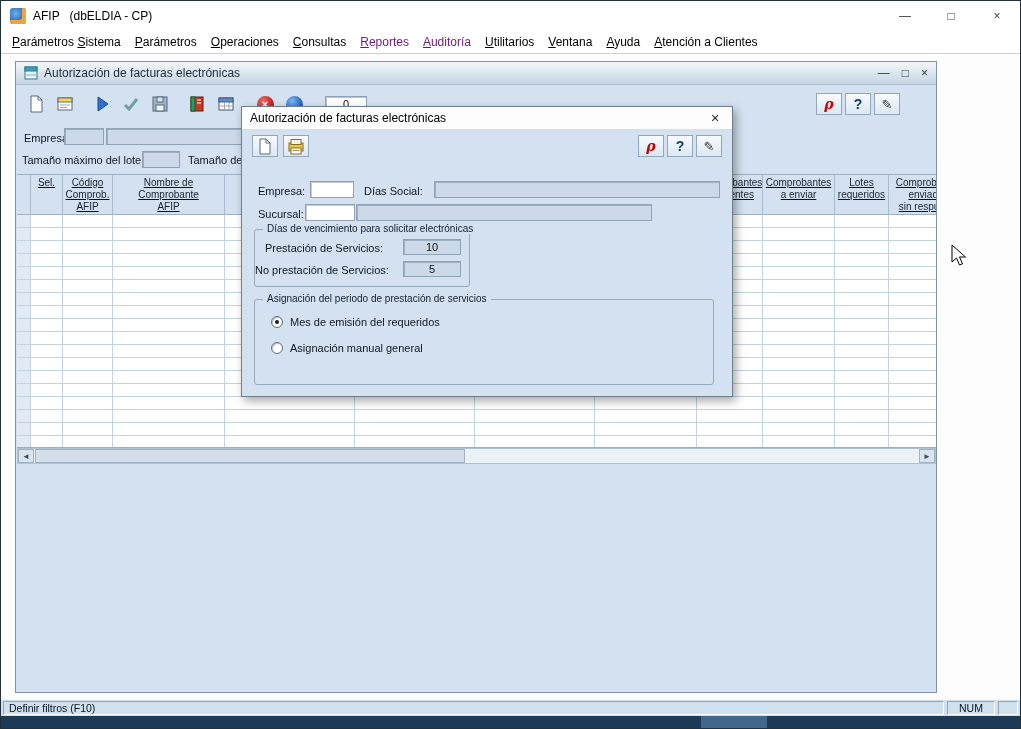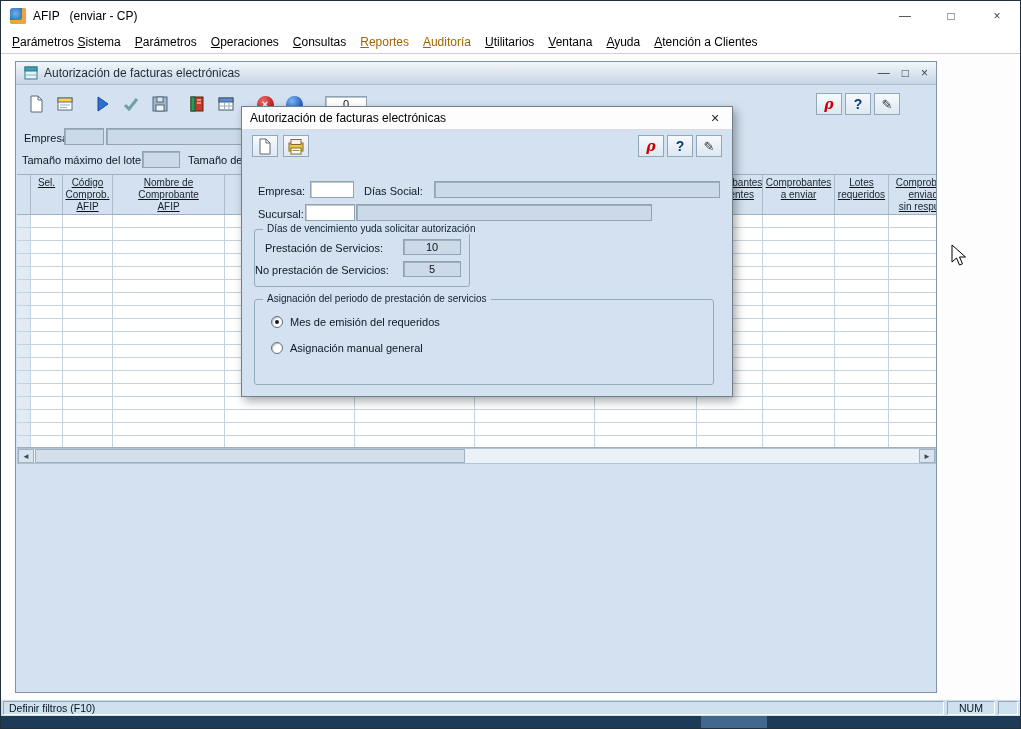--- a/index.html
+++ b/index.html
@@ -13,21 +13,21 @@
               background:radial-gradient(circle at 35% 35%, #6fb1e8, #1d5fae 70%);
               box-shadow: inset -4px -4px 0 #f2a33c; }
   .title-text { font-size:12px; color:#000; white-space:pre; }
   .win-controls { margin-left:auto; display:flex; height:100%; }
   .win-btn { width:46px; display:flex; align-items:center; justify-content:center; font-size:12px; color:#444; }
 
   
   .menubar { position:absolute; left:0; top:30px; right:0; height:23px; background:#fff;
              border-bottom:1px solid #cfcfcf; display:flex; align-items:center; padding-left:4px; }
   .menu-item { padding:3px 7px; font-size:12px; color:#000; white-space:nowrap; }
-  .menu-item.disabled { color:#a16207; }
+  .menu-item.disabled { color:#701a75; }
 
   
   .mdi { position:absolute; left:0; top:54px; right:0; height:646px; background:#fdfdfd; }
 
   
   .child { position:absolute; left:14px; top:6px; width:922px; height:632px;
            background:#d3e1f0; border:1px solid #7f93a6; }
   .child-titlebar { position:absolute; left:0; top:0; right:0; height:23px;
                     background:linear-gradient(#f2f6fa,#c7d5e4); border-bottom:1px solid #aebccb;
                     display:flex; align-items:center; padding:0 8px; }
@@ -117,21 +117,21 @@
 
   .cursor { position:absolute; left:950px; top:243px; z-index:50; }
 </style>
 </head>
 <body>
 
 <div class="screen">
 
   <div class="titlebar">
     <div class="app-icon"></div>
-    <div class="title-text">AFIP   (enviar - CP)</div>
+    <div class="title-text">AFIP   (dbELDIA - CP)</div>
     <div class="win-controls">
       <div class="win-btn">—</div>
       <div class="win-btn">□</div>
       <div class="win-btn">×</div>
     </div>
   </div>
 
   <div class="menubar">
       <div class="menu-item"><u>P</u>arámetros <u>S</u>istema</div>
       <div class="menu-item"><u>P</u>arámetros</div>
@@ -565,21 +565,21 @@
     <div class="field-label" style="left:16px; top:78px;">Empresa:</div>
     <div class="tbox" style="left:68px; top:74px; width:44px;"></div>
     <div class="field-label" style="left:122px; top:78px;">Días Social:</div>
     <div class="tbox disabled" style="left:192px; top:74px; width:286px;"></div>
 
     <div class="field-label" style="left:16px; top:101px;">Sucursal:</div>
     <div class="tbox" style="left:63px; top:97px; width:50px;"></div>
     <div class="tbox disabled" style="left:114px; top:97px; width:296px;"></div>
 
     <div class="groupbox" style="left:12px; top:122px; width:216px; height:58px;">
-      <div class="legend">Días de vencimiento yuda solicitar autorización</div>
+      <div class="legend">Días de vencimiento para solicitar electrónicas</div>
       <div class="field-label" style="left:10px; top:12px;">Prestación de Servicios:</div>
       <div class="vbox" style="left:148px; top:9px; width:58px;">10</div>
       <div class="field-label" style="left:0; top:34px;">No prestación de Servicios:</div>
       <div class="vbox" style="left:148px; top:31px; width:58px;">5</div>
     </div>
 
     <div class="groupbox" style="left:12px; top:192px; width:460px; height:86px;">
       <div class="legend">Asignación del periodo de prestación de servicios</div>
 
       <div class="radio checked" style="left:16px; top:16px;">

